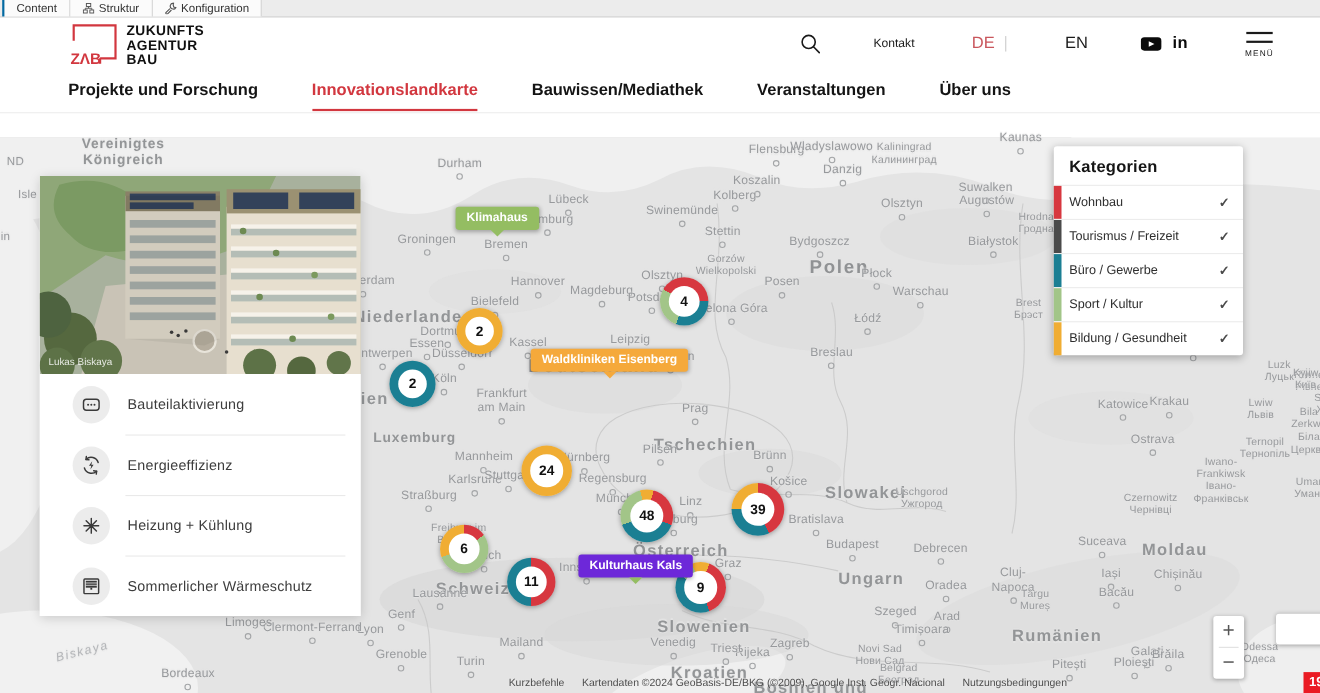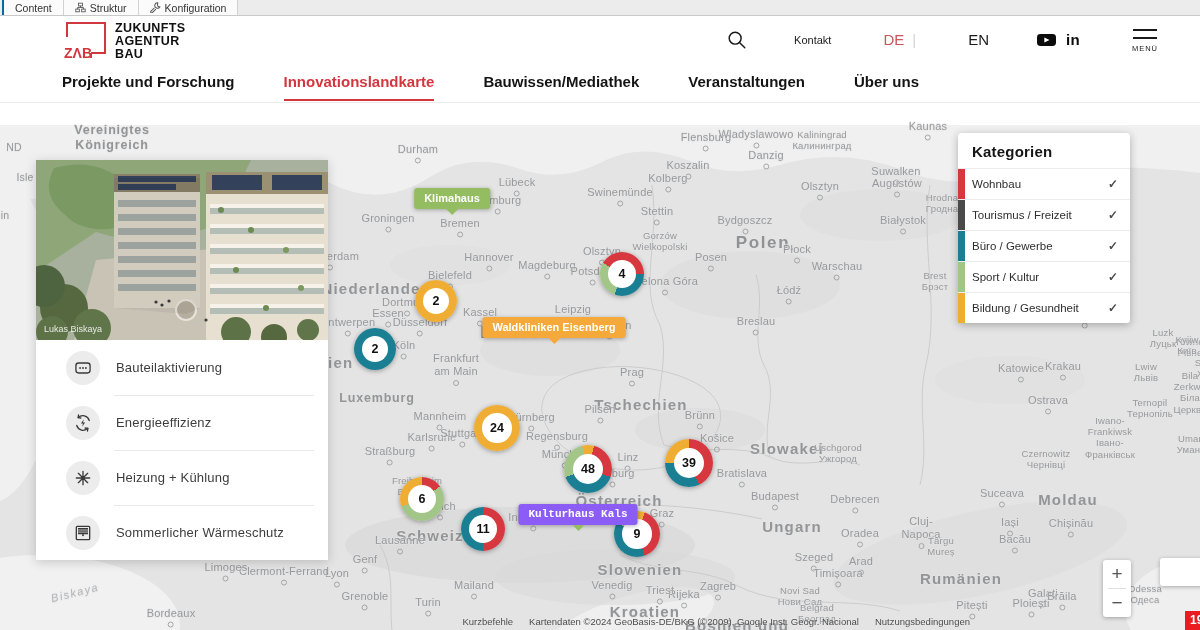--- a/index.html
+++ b/index.html
@@ -358,21 +358,21 @@
       <div class="lbl city" style="left: 365px; top: 475px;">Grenoble</div>
       <div class="lbl city" style="left: 337px; top: 452px;">Lyon</div>
       <div class="lbl city" style="left: 284px; top: 450px;">Clermont-Ferrand</div>
       <div class="lbl city" style="left: 226px; top: 446px;">Limoges</div>
       <div class="lbl city" style="left: 171px; top: 492px;">Bordeaux</div>
       <div class="lbl water" style="left: 75px; top: 468px;">Biskaya</div>
     </div>
   <div id="map-tooltips">
       <div class="tooltip" style="left: 452px; top: 63px; background: rgb(148, 189, 98); --tt: #94bd62;">Klimahaus</div>
       <div class="tooltip" style="left: 554px; top: 192px; background: rgb(245, 169, 59); --tt: #f5a93b;">Waldkliniken Eisenberg</div>
-      <div class="tooltip" style="left: 578px; top: 379px; background: #8b5cf6; font-family: Liberation Mono, monospace; --tt: #94bd62;">Kulturhaus Kals</div>
+      <div class="tooltip" style="left: 578px; top: 379px; background: #6d28d9; --tt: #94bd62;">Kulturhaus Kals</div>
     </div>
   <div id="map-markers">
       <div class="cluster" style="left: 436px; top: 176px; width: 42px; height: 42px; background: conic-gradient(rgb(240, 173, 51) 190deg, rgb(240, 173, 51) 360deg, rgb(215, 55, 63) 0deg, rgb(215, 55, 63) 190deg);">
         <span class="cluster-core">2</span>
       </div>
       <div class="cluster" style="left: 622px; top: 149px; width: 44px; height: 44px; background: conic-gradient(rgb(215, 55, 63) 0deg, rgb(215, 55, 63) 90deg, rgb(27, 127, 147) 90deg, rgb(27, 127, 147) 200deg, rgb(162, 197, 136) 200deg, rgb(162, 197, 136) 300deg, rgb(215, 55, 63) 300deg, rgb(215, 55, 63) 360deg);">
         <span class="cluster-core">4</span>
       </div>
       <div class="cluster" style="left: 375px; top: 224px; width: 42px; height: 42px; background: conic-gradient(rgb(27, 127, 147) 0deg, rgb(27, 127, 147) 360deg);">
         <span class="cluster-core">2</span>

